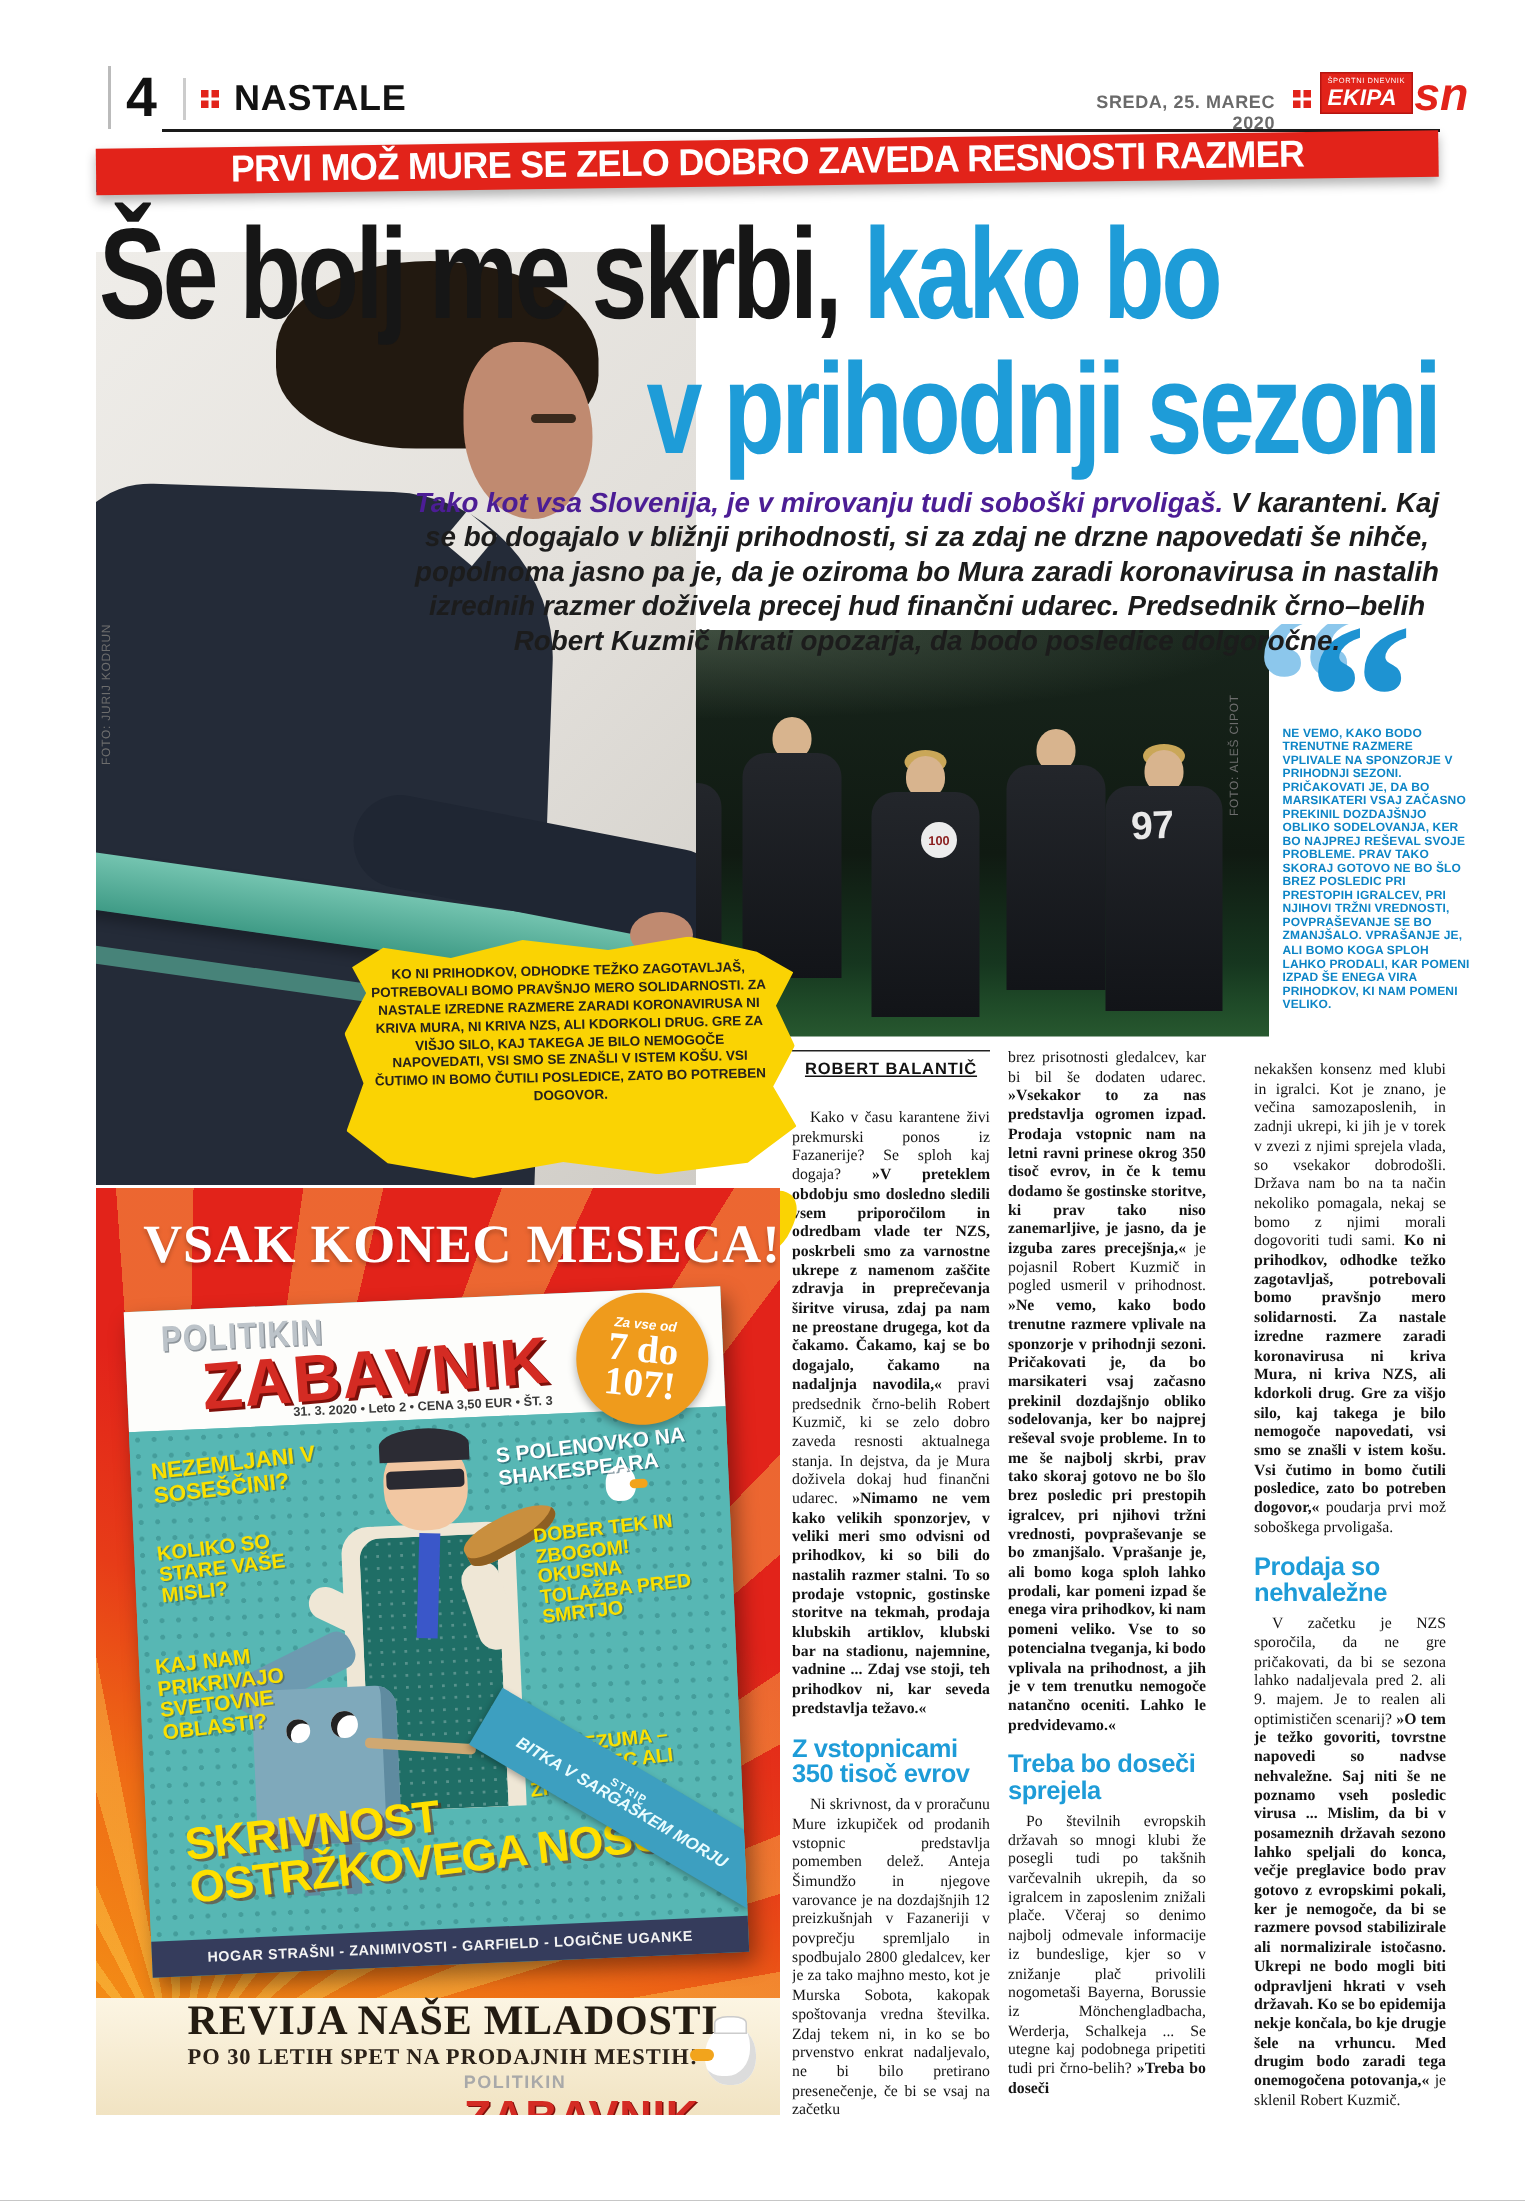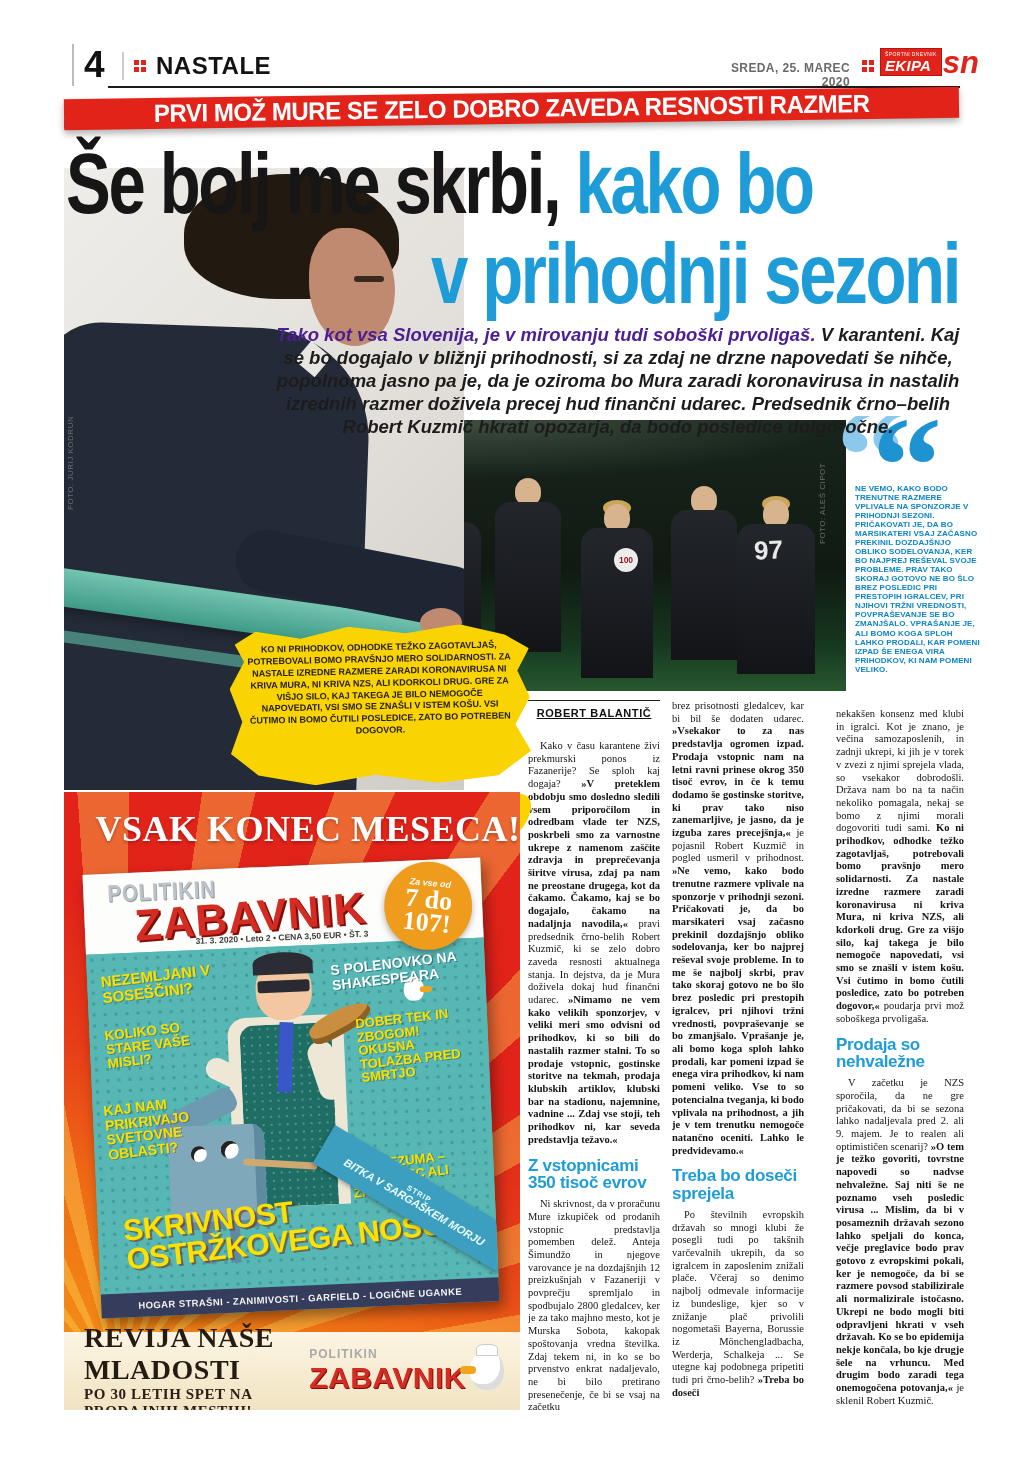--- a/index.html
+++ b/index.html
@@ -182,21 +182,21 @@
       text-shadow:2px 2px 0 rgba(110,30,0,.5);z-index:2;}
   #cover-ribbon{position:absolute;left:212px;top:236px;width:215px;height:44px;background:#3d9fc0;
       transform:rotate(33deg);z-index:3;display:flex;flex-direction:column;align-items:center;
       justify-content:center;color:#eafdff;box-shadow:0 2px 4px rgba(0,0,0,.3);}
   #cover-ribbon .rl{font-size:7.5px;font-weight:700;letter-spacing:1px;}
   #cover-ribbon .rt{font-size:11px;font-weight:800;font-style:italic;text-align:center;line-height:1.05;}
   #cover-strip{position:absolute;left:0;bottom:0;width:100%;height:24px;background:#353c5c;
       display:flex;align-items:center;justify-content:center;color:#f3f3f3;font-size:9.5px;
       font-weight:700;letter-spacing:.4px;}
   #ad-footer{position:absolute;left:0;top:540px;width:100%;height:78px;
-      background:linear-gradient(#fcf5e3,#f1e3c2);display:flex;align-items:center;}
+      background:linear-gradient(#fcf5e3,#f1e3c2);display:flex;align-items:center;flex-direction:column;}
   #adf-left{margin-left:20px;}
   #adf-line1{font-family:"Liberation Serif",serif;font-weight:900;font-size:28px;color:#241c12;letter-spacing:.5px;}
   #adf-line2{font-family:"Liberation Serif",serif;font-weight:700;font-size:15px;color:#2b2118;letter-spacing:.6px;}
   #adf-logo{margin-left:auto;margin-right:54px;position:relative;}
   #adf-logo .lt{font-weight:900;font-size:12px;color:#a9a9a9;letter-spacing:1px;}
   #adf-logo .lb{font-weight:900;font-size:30px;color:#d42b23;letter-spacing:.5px;text-shadow:1px 1px 0 #7e0f0a;}
   #adf-duck{position:absolute;right:16px;top:18px;width:34px;height:40px;background:#fff;
       border-radius:50% 50% 45% 45%;box-shadow:inset -4px -6px 0 #dcdcdc;}
   #adf-duck .bk{position:absolute;left:-10px;top:16px;width:16px;height:8px;background:#f2a41c;border-radius:4px;}
   #adf-duck .cap{position:absolute;left:6px;top:-6px;width:20px;height:10px;background:#fff;

